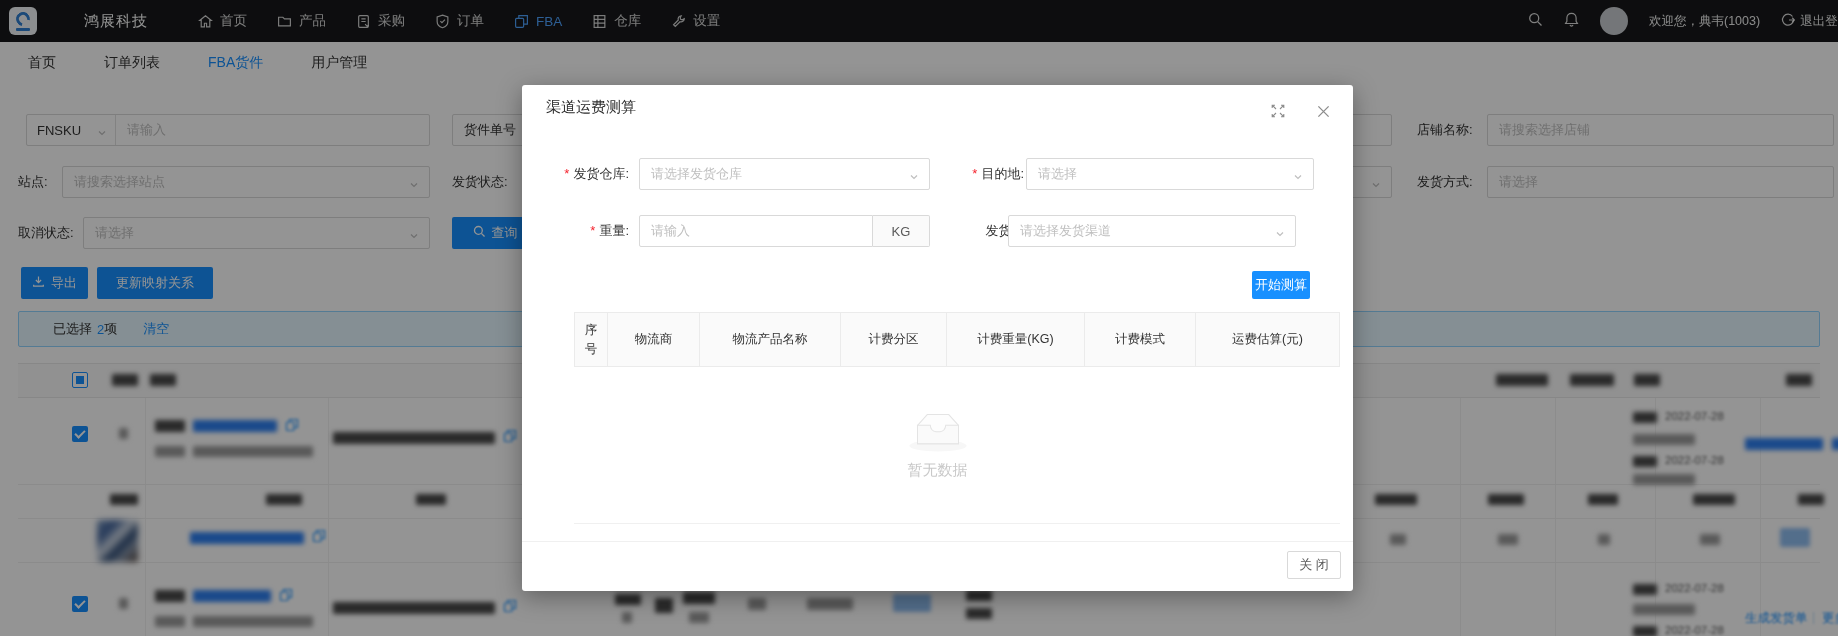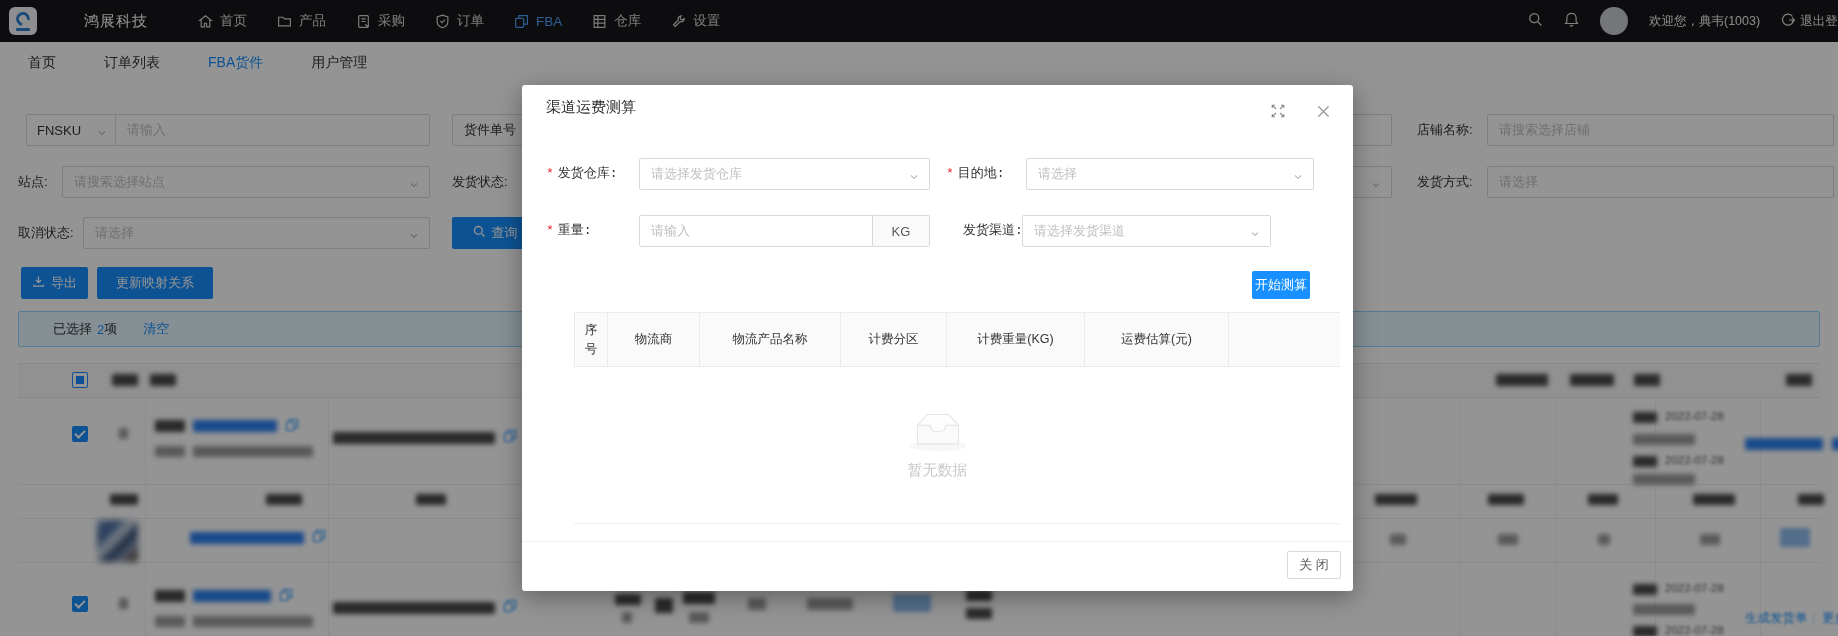--- a/index.html
+++ b/index.html
@@ -49,21 +49,21 @@
   .rdate{position:absolute;font-size:11.5px;color:#595959;white-space:nowrap;filter:blur(1.6px);}
   .rlink{position:absolute;font-size:12.5px;color:#1890ff;white-space:nowrap;filter:blur(1.1px);}
   .thumb{position:absolute;left:97px;top:520px;width:41px;height:42px;border-radius:3px;filter:blur(3px);
     background:linear-gradient(135deg,#7f9cc0 0%,#41639b 25%,#d8e0ea 45%,#2c4a75 60%,#8a98ad 75%,#4a3a30 100%);}
   .cicon{position:absolute;filter:blur(1.5px);}
   
   .mask{position:absolute;left:0;top:0;width:1838px;height:636px;background:rgba(0,0,0,0.42);z-index:40;}
   .modal{position:absolute;left:522px;top:85px;width:831px;height:506px;background:#fff;border-radius:3px;box-shadow:0 6px 24px rgba(0,0,0,0.35);z-index:50;}
   .m-title{position:absolute;left:24px;top:13px;font-size:15px;color:#2b2b2b;}
   .m-icon{position:absolute;cursor:pointer;}
-  .m-lbl{position:absolute;font-size:13px;color:#333;line-height:32px;text-align:left;white-space:nowrap;font-family:Liberation Mono, monospace;}
+  .m-lbl{position:absolute;font-size:13px;color:#333;line-height:32px;text-align:right;white-space:nowrap;}
   .req{color:#f5222d;margin-right:4px;font-size:13px;}
   .m-ctl{position:absolute;height:32px;border:1px solid #d9d9d9;border-radius:2px;background:#fff;font-size:13px;color:#bfbfbf;display:flex;align-items:center;padding:0 11px;overflow:hidden;white-space:nowrap;}
   .addon{position:absolute;height:32px;border:1px solid #d9d9d9;border-left:none;border-radius:0 2px 2px 0;background:#fafafa;color:#595959;font-size:13px;display:flex;align-items:center;justify-content:center;}
   .m-thead{position:absolute;left:52px;top:227px;width:766px;height:55px;background:#fafafa;border-top:1px solid #ebebeb;border-bottom:1px solid #ebebeb;display:flex;}
   .m-th{border-right:1px solid #ebebeb;display:flex;align-items:center;justify-content:center;text-align:center;font-size:12.5px;color:#333;line-height:1.5;padding:0 4px;}
   .m-th:first-child{border-left:1px solid #ebebeb;}
   .empty-text{position:absolute;left:0;width:831px;top:376px;text-align:center;font-size:15px;color:#c9c9c9;}
   .m-footline{position:absolute;left:0;top:456px;width:831px;height:1px;background:#f0f0f0;}
   .btn-ghost{position:absolute;height:28px;border:1px solid #d9d9d9;border-radius:2px;background:#fff;color:#595959;font-size:13px;display:flex;align-items:center;justify-content:center;cursor:pointer;}
 </style>
@@ -372,37 +372,38 @@
     <div class="m-lbl" style="left:24px;top:130px;width:83px;">
       <span class="req">*</span><span>重量:</span>
     </div>
     <div class="m-ctl" style="left:117px;top:130px;width:234px;border-radius:2px 0 0 2px;">
       <span>请输入</span>
     </div>
     <div class="addon" style="left:351px;top:130px;width:57px;">KG</div>
     <div class="m-lbl" style="left:441px;top:130px;width:78px;">
       <span>发货渠道:</span>
     </div>
-    <div class="m-ctl" style="left:500px;top:130px;width:249px;align-items:center;">
+    <div class="m-ctl" style="left:486px;top:130px;width:288px;align-items:center;">
       <span>请选择发货渠道</span>
       <span class="chev"><svg width="10" height="10" viewBox="0 0 10 10" fill="none" stroke="#bfbfbf" stroke-width="1.2">
             <path d="M2 3.5 5 6.5 8 3.5"></path>
           </svg></span>
     </div>
 
     <div class="btn btn-pri" style="left:730px;top:186px;width:58px;height:28px;position:absolute;">
       <span>开始测算</span>
     </div>
 
     <div class="m-thead">
       <div class="m-th" style="width:34px;">序号</div>
       <div class="m-th" style="width:92px;">物流商</div>
       <div class="m-th" style="width:141px;">物流产品名称</div>
       <div class="m-th" style="width:106px;">计费分区</div>
       <div class="m-th" style="width:138px;">计费重量(KG)</div>
+      <div class="m-th" style="width:111px;">计费模式</div>
       <div class="m-th" style="width:144px;">运费估算(元)</div>
     </div>
 
     <div class="a" style="left:383px;top:326px;">
       <svg width="66" height="42" viewBox="0 0 64 41">
         <ellipse cx="32" cy="34" rx="28" ry="5.5" fill="#f7f7f7"></ellipse>
         <g fill="#fdfdfd" stroke="#e4e4e4" stroke-width="1">
           <path d="M52 14 42.5 3.5H21.5L12 14v18h40z"></path>
           <path d="M12 14h12.5c0 3.2 2.3 6.2 5.5 6.2h4c3.2 0 5.5-3 5.5-6.2H52v18H12z" fill="#fafafa"></path>
         </g>

